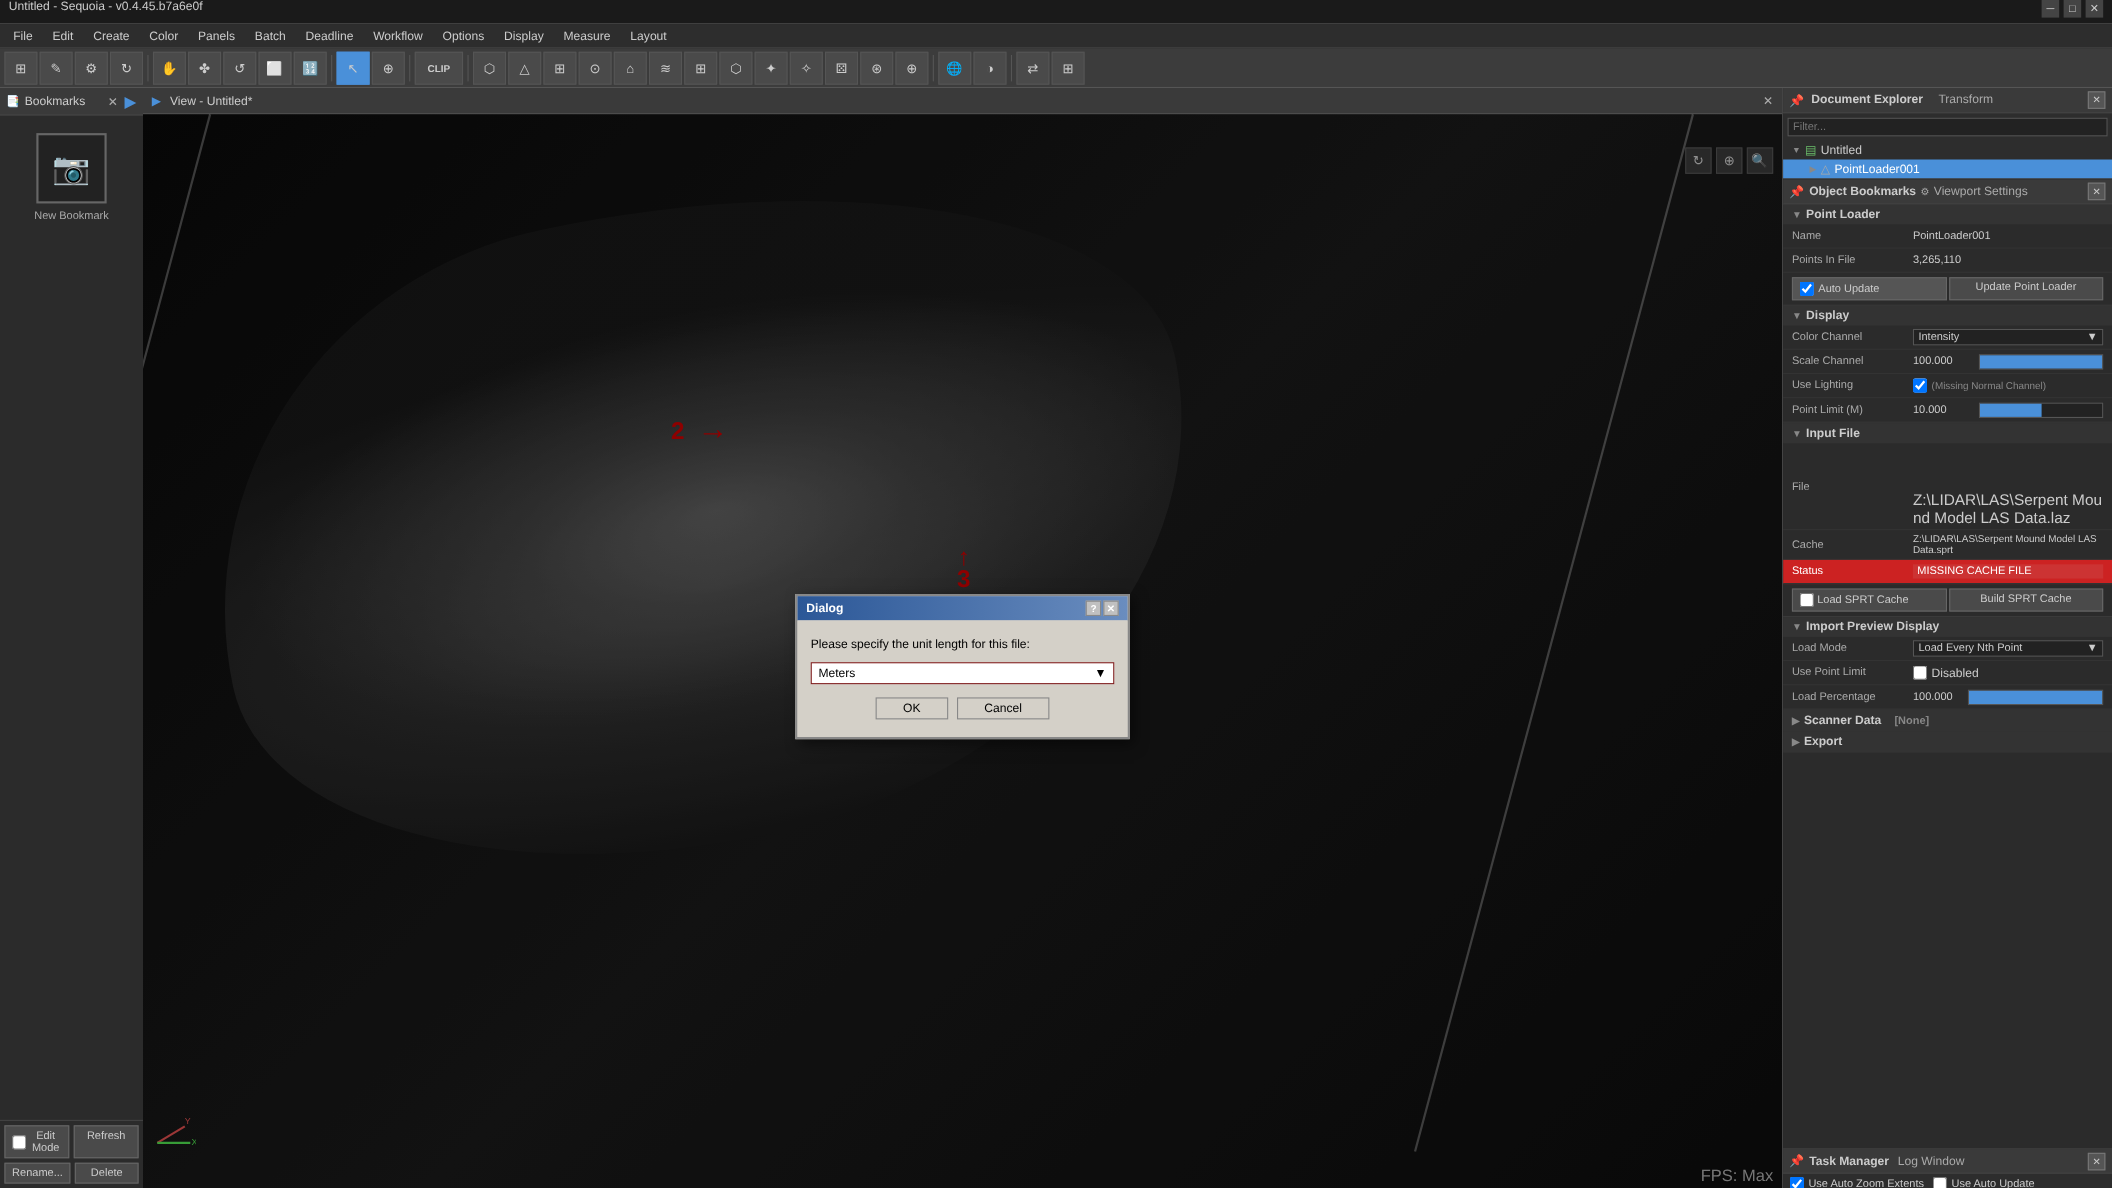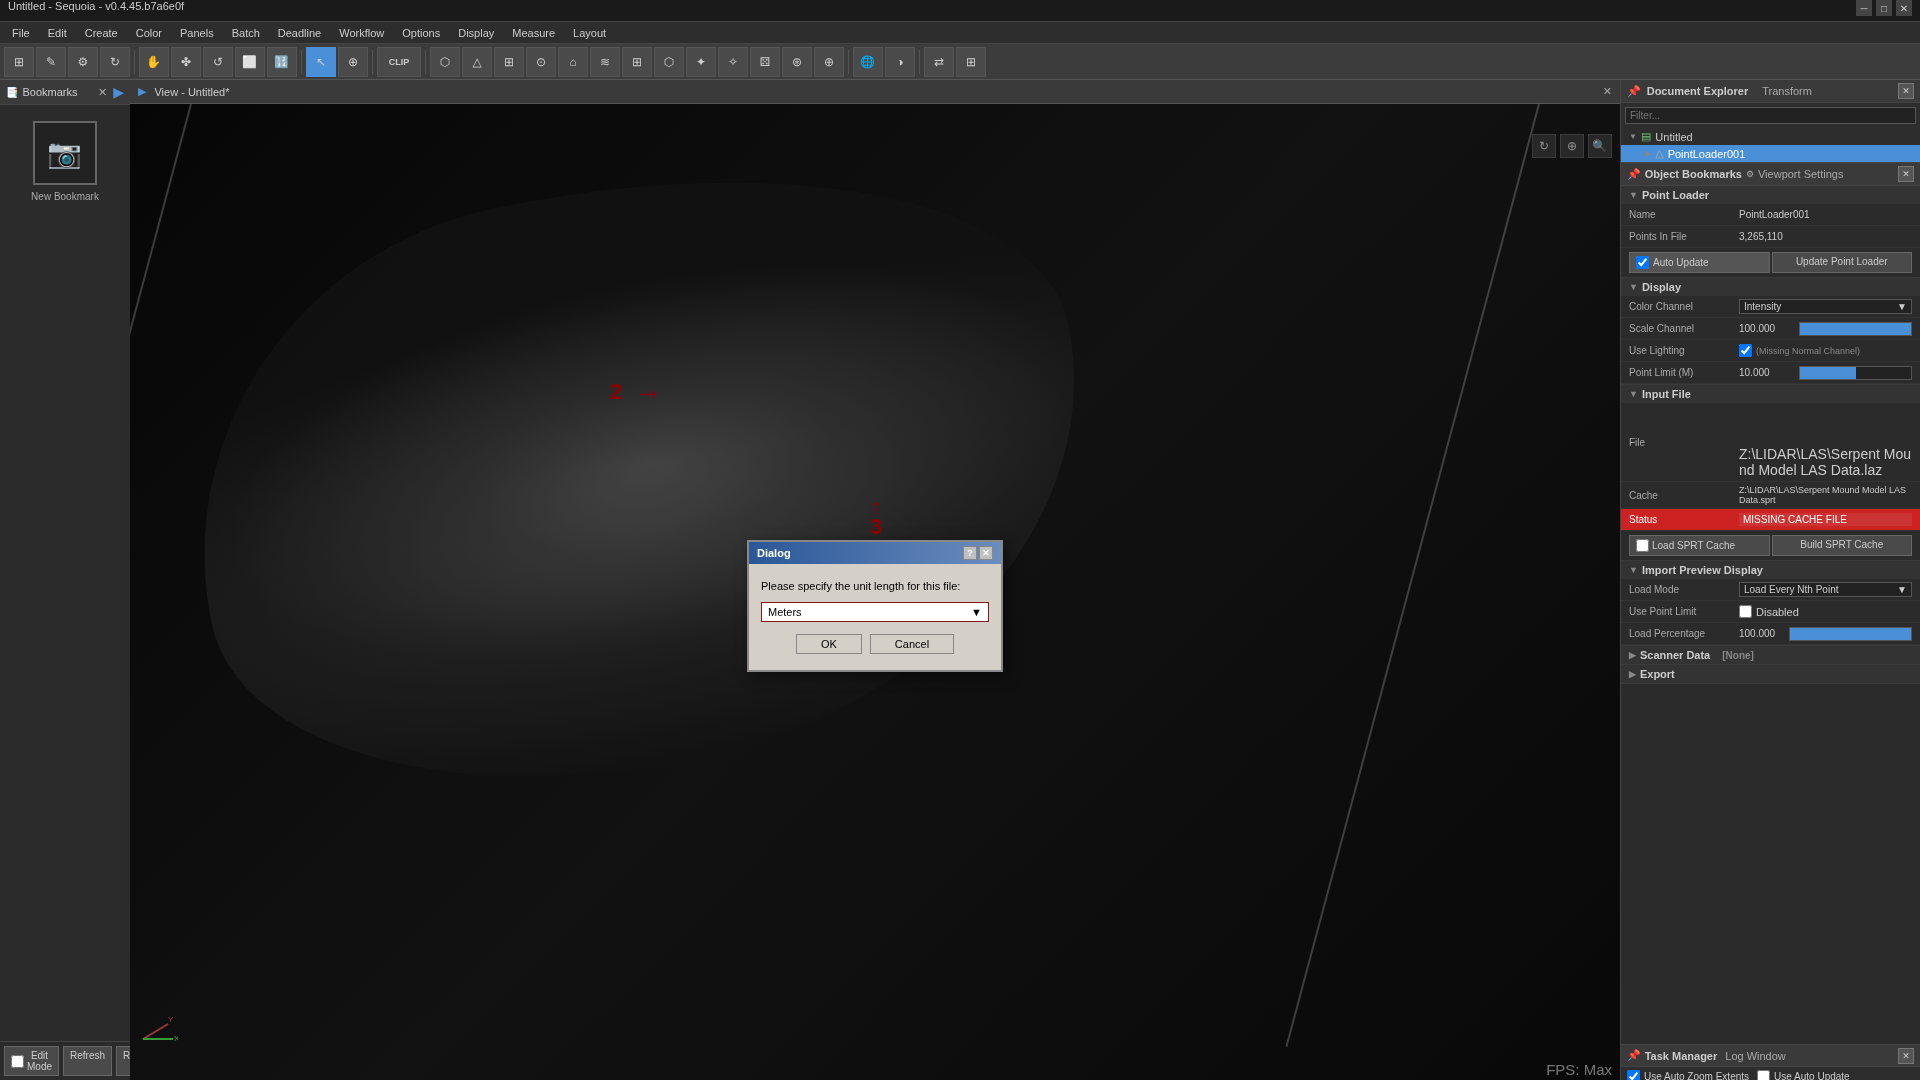--- a/index.html
+++ b/index.html
@@ -158,21 +158,21 @@
     
     #bottom-left {
       position: absolute;
       bottom: 0;
       left: 0;
       width: 130px;
       background: #2b2b2b;
       border-top: 1px solid #444;
       padding: 4px;
       display: flex;
-      flex-direction: row;
+      flex-direction: column;
       gap: 4px;
     }
     .bottom-btn {
       background: #4a4a4a;
       border: 1px solid #666;
       color: #ccc;
       padding: 3px 6px;
       cursor: pointer;
       font-size: 10px;
       text-align: center;
@@ -379,21 +379,21 @@
       top: 0; left: 0; right: 0; bottom: 0;
       background: rgba(0,0,0,0.3);
       display: flex;
       align-items: center;
       justify-content: center;
       z-index: 100;
     }
     #dialog {
       background: #d4d0c8;
       border: 2px solid #888;
-      width: 256px;
+      width: 304px;
       box-shadow: 4px 4px 12px rgba(0,0,0,0.5);
       font-size: 11px;
       color: #000;
       margin-top: 27px;
     }
     #dialog-title {
       background: linear-gradient(to right, #2b5797, #6a8dbf);
       color: #fff;
       padding: 4px 8px;
       display: flex;

